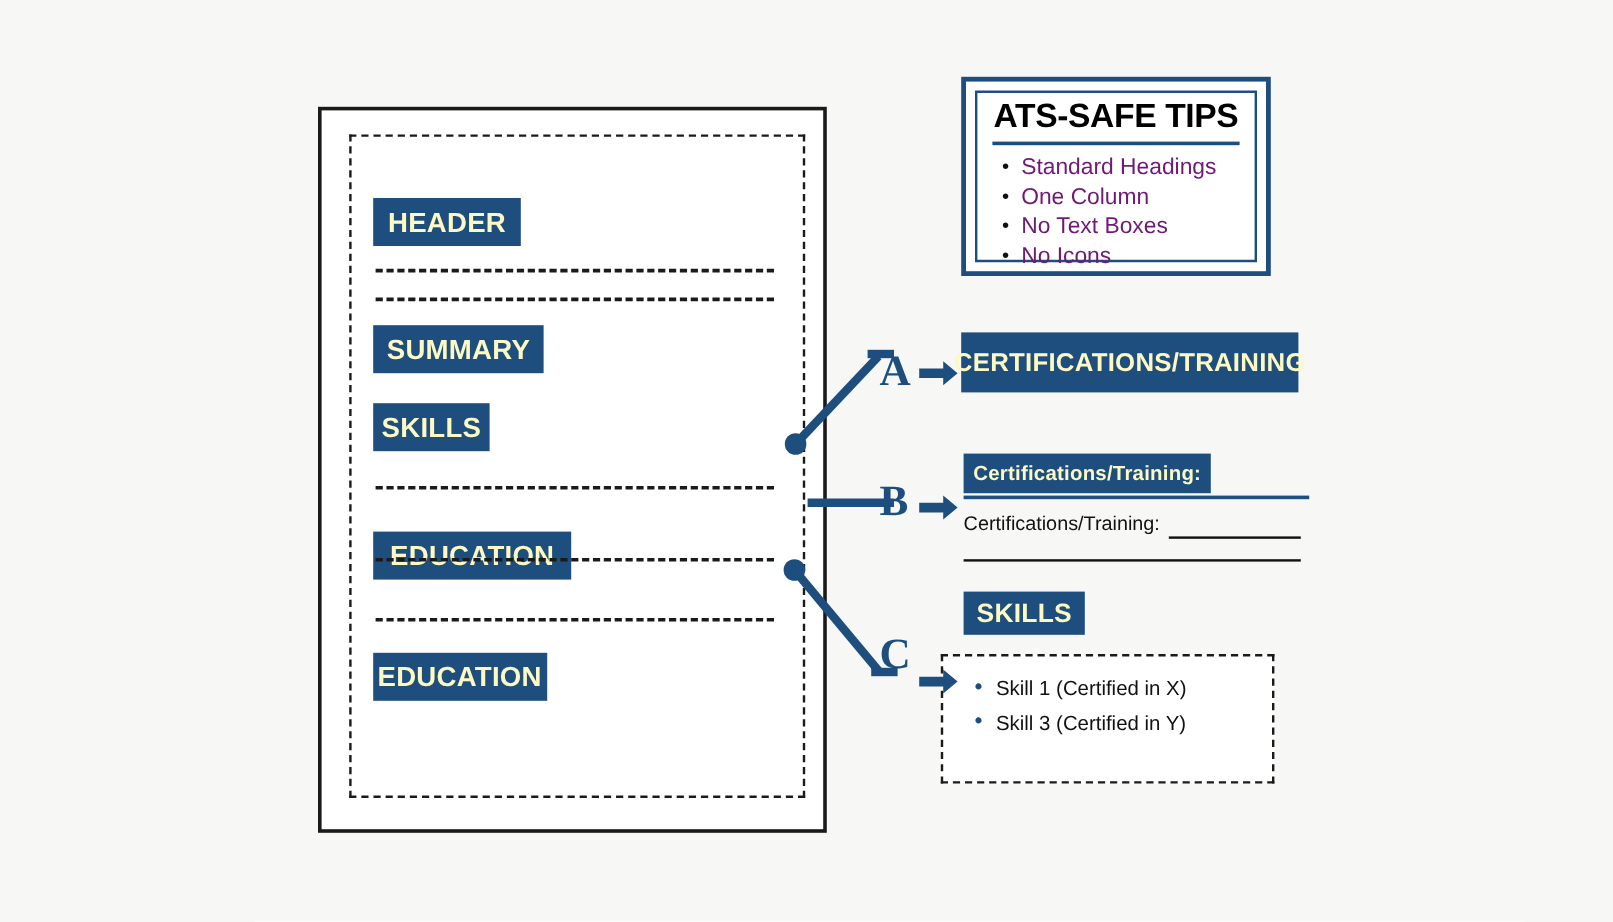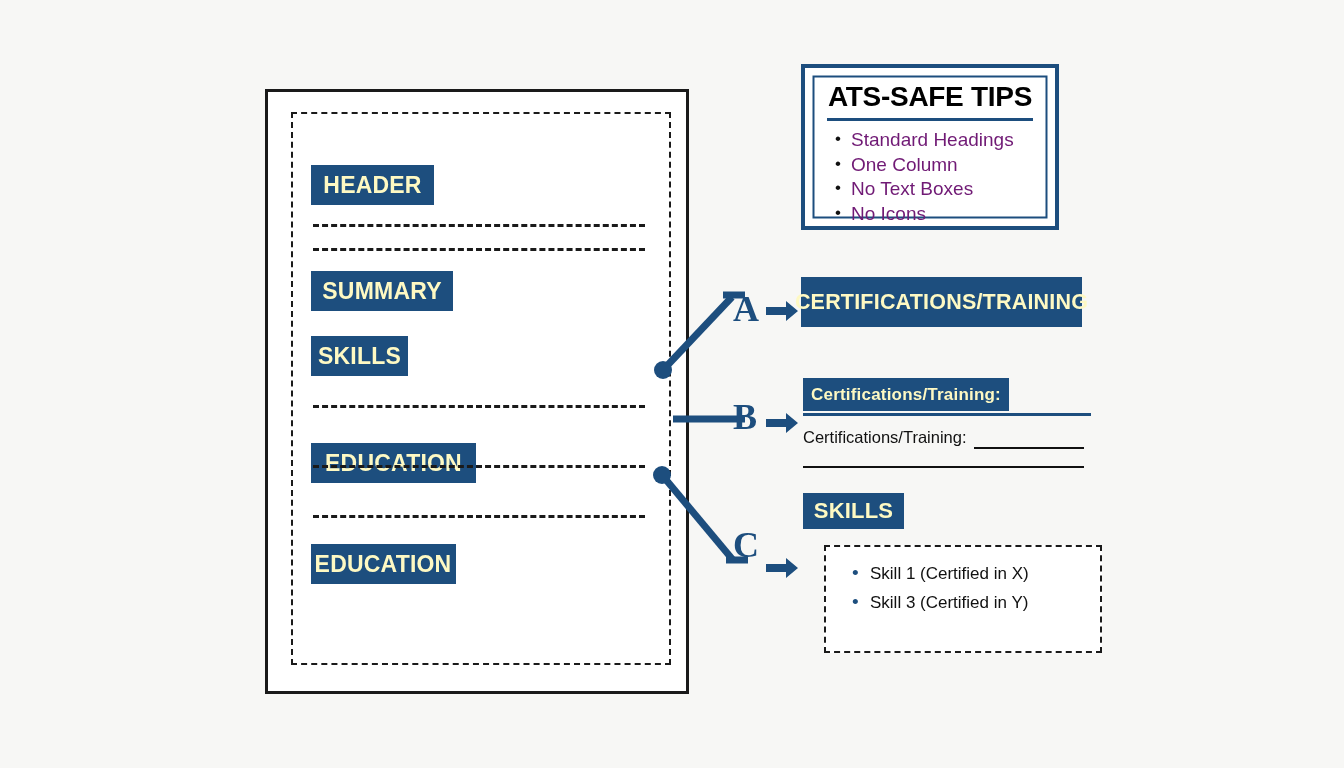--- a/index.html
+++ b/index.html
@@ -159,21 +159,21 @@
 
   
   #skills-badge {
     left: 803px;
     top: 493px;
     width: 101px;
     height: 36px;
     font-size: 22px;
   }
   #skills-dashed-box {
-    left: 824px;
+    left: 784px;
     top: 545px;
     width: 278px;
     height: 108px;
     border: 2.5px dashed #1a1a1a;
     background: #ffffff;
     box-sizing: border-box;
   }
   #skills-list {
     margin: 0;
     padding: 12px 0 0 26px;

